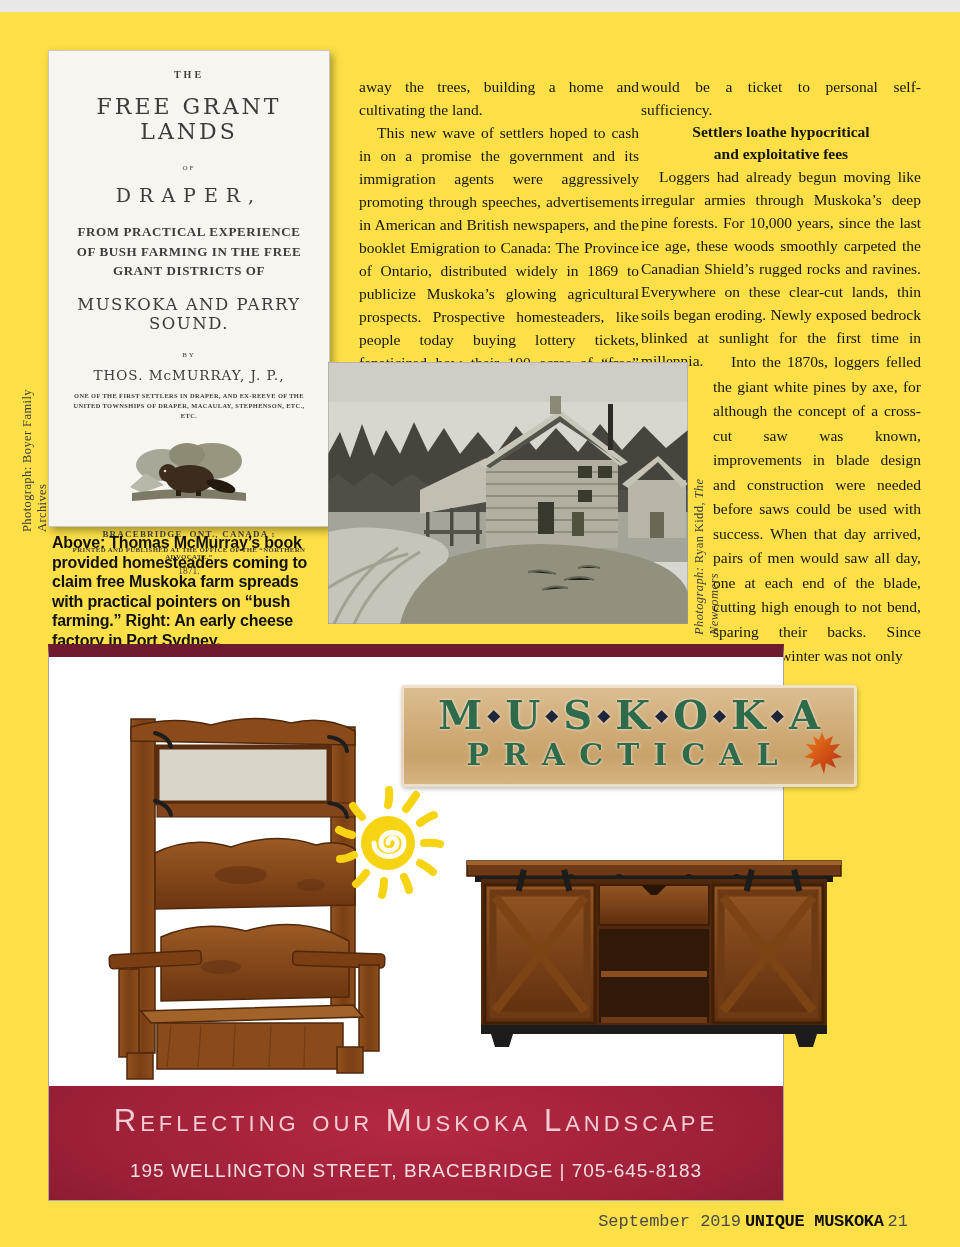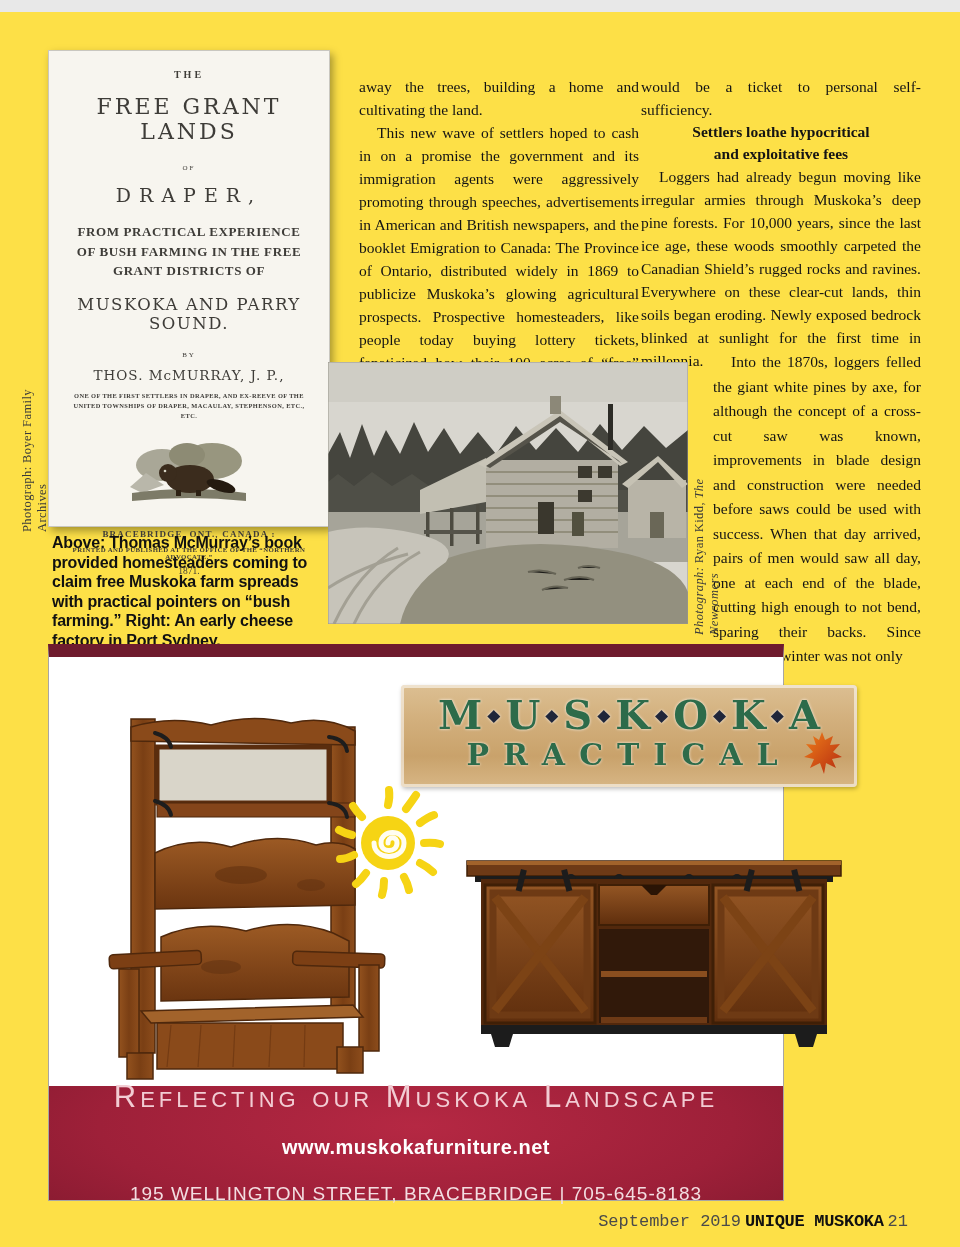--- a/index.html
+++ b/index.html
@@ -331,21 +331,20 @@
         </g>
 
         <rect x="20" y="180" width="346" height="9" fill="#1c1c1c"></rect>
         <polygon points="30,189 52,189 48,202 34,202" fill="#1c1c1c"></polygon>
         <polygon points="334,189 356,189 352,202 338,202" fill="#1c1c1c"></polygon>
       </svg>
     </div>
 
     <div class="ad-band">
       <div class="ad-tagline">Reflecting our Muskoka Landscape</div>
-      <div class="ad-web">www.muskokafurniture.net</div>
       <div class="ad-addr">195 WELLINGTON STREET, BRACEBRIDGE   |   705-645-8183</div>
     </div>
   </div>
 
   <div class="footer">
     <span>September 2019</span><span class="mag">UNIQUE MUSKOKA</span><span>21</span>
   </div>
 
 </div>
 

